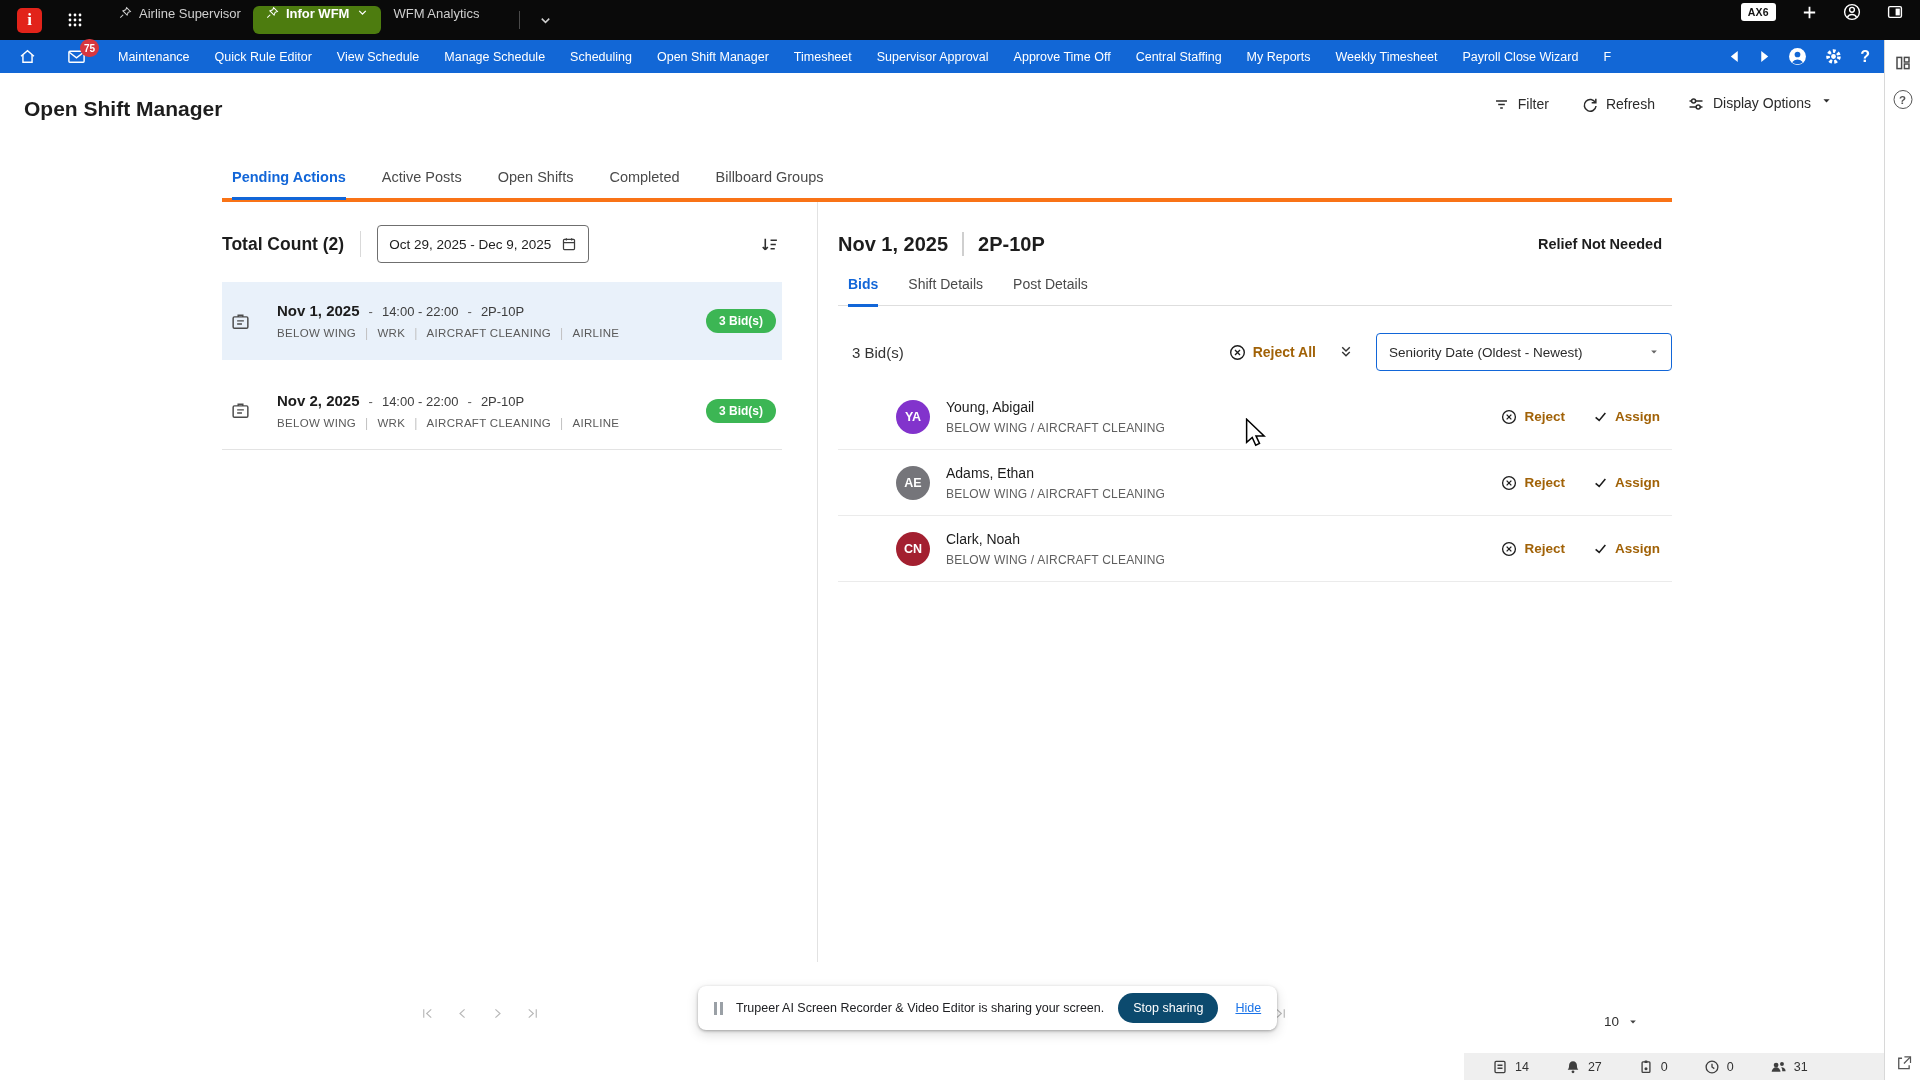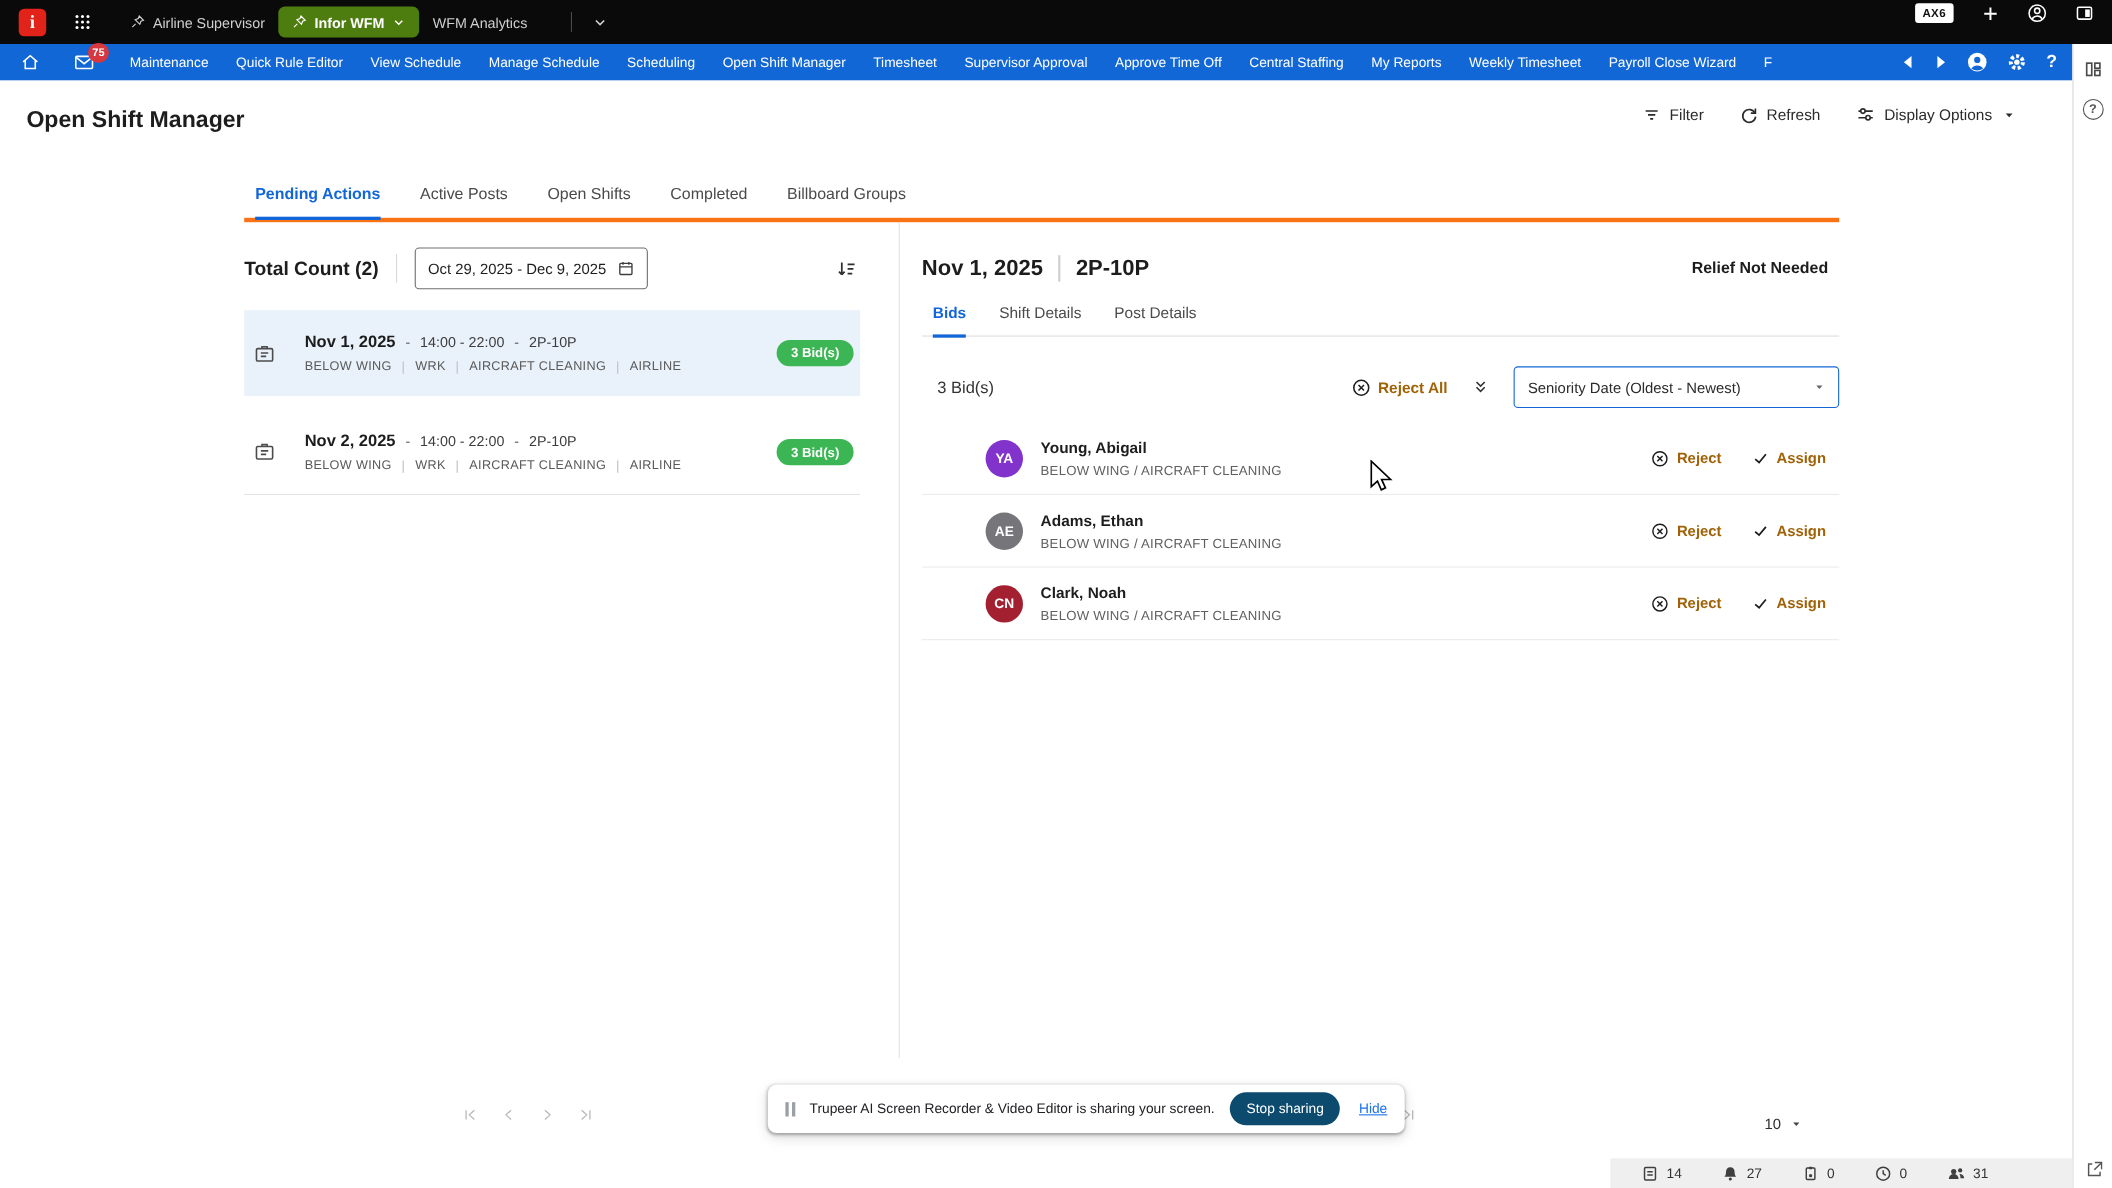--- a/index.html
+++ b/index.html
@@ -7,21 +7,21 @@
   body { font-family:"Liberation Sans","DejaVu Sans",sans-serif; background:#fff; color:#1d1d1d; }
   #app { position:relative; width:1920px; height:1080px; background:#fff; }
   .ic { display:block; }
   button { background:none; border:none; font:inherit; color:inherit; cursor:pointer; }
 
   
   .topbar { position:absolute; top:0; left:0; width:1920px; height:40px; background:#0a0a0a; display:flex; align-items:center; }
   .infor-logo { width:25px; height:25px; margin-left:17px; background:#e2231a; border-radius:5px; color:#fff; font-weight:bold; font-size:17px; display:flex; align-items:center; justify-content:center; font-family:"Liberation Serif",serif; }
   .apps-grid { margin-left:24px; color:#fff; }
   .ws-tabs { display:flex; align-items:center; margin-left:22px; height:40px; }
-  .ws-tab { display:flex; align-items:center; gap:7px; height:28px; padding:0 12px; color:#cfcfcf; font-size:13px; border-radius:6px; white-space:nowrap; }
+  .ws-tab { display:flex; align-items:flex-start; gap:7px; height:28px; padding:0 12px; color:#cfcfcf; font-size:13px; border-radius:6px; white-space:nowrap; }
   .ws-tab.active { background:#4d7c0f; color:#fff; font-weight:bold; }
   .ws-divider { width:1px; height:18px; background:#4a4a4a; margin:0 18px 0 28px; }
   .topbar-right { position:absolute; right:16px; top:0; height:24px; display:flex; align-items:center; gap:25px; }
   .ax-badge { background:#fff; color:#111; font-size:10.5px; font-weight:bold; padding:3px 7px; border-radius:3px; letter-spacing:.3px; }
   .topbar-right .ic { color:#fff; }
 
   
   .navbar { position:absolute; top:40px; left:0; width:1884px; height:33px; background:#1267d6; display:flex; align-items:center; color:#fff; }
   .nav-home { margin-left:18px; color:#fff; }
   .nav-mail { position:relative; margin-left:30px; color:#fff; }
@@ -34,21 +34,21 @@
 
   
   .right-strip { position:absolute; top:40px; right:0; width:36px; height:1040px; background:#fff; border-left:1px solid #d8d8d8; }
   .strip-icon { position:absolute; left:50%; transform:translateX(-50%); color:#4a4a4a; }
   .help-circle { top:50px; width:19px; height:19px; border:1.5px solid #555; border-radius:50%; color:#555; font-size:11.5px; font-weight:bold; display:flex; align-items:center; justify-content:center; }
 
   
   .page-header { position:absolute; top:73px; left:0; width:1884px; height:68px; }
   .page-title { position:absolute; left:24px; top:24px; font-size:21px; font-weight:600; color:#1d1d1d; }
   .header-actions { position:absolute; right:52px; top:22px; display:flex; align-items:center; gap:32px; }
-  .action-btn { display:flex; align-items:center; gap:8px; font-size:14px; color:#2b2b2b; }
+  .action-btn { display:flex; align-items:flex-start; gap:8px; font-size:14px; color:#2b2b2b; }
   .action-btn .ic { color:#2b2b2b; }
   .caret-sm { margin-left:2px; color:#444; }
 
   
   .tabs-row { position:absolute; top:155px; left:222px; width:1450px; height:47px; border-bottom:4px solid #f97316; display:flex; align-items:flex-end; gap:36px; padding-left:10px; }
   .tab { font-size:14.5px; color:#4a4a4a; padding-bottom:12px; border-bottom:3px solid transparent; margin-bottom:-2px; white-space:nowrap; }
   .tab.active { color:#1266d8; font-weight:bold; border-bottom-color:#1266d8; }
 
   
   .content { position:absolute; top:202px; left:222px; width:1450px; height:760px; }
@@ -86,21 +86,21 @@
   .controls-right { margin-left:auto; display:flex; align-items:center; gap:22px; }
   .ghost-btn { display:flex; align-items:center; gap:7px; font-size:14px; font-weight:bold; color:#a16207;justify-content:flex-end; }
   .ghost-btn .ic { color:#1d1d1d; }
   .dbl-chevron { color:#333; }
   .sort-select { width:296px; height:38px; border:1px solid #1266d8; border-radius:4px; display:flex; align-items:center; padding:0 12px; font-size:13.5px; color:#2b2b2b; position:relative; background:#fff; }
   .sort-select .caret { position:absolute; right:12px; color:#666; }
   .bid-list { margin-top:12px; }
   .bid-row { height:66px; display:flex; align-items:center; border-bottom:1px solid #ebebeb; position:relative; }
   .avatar { width:34px; height:34px; border-radius:50%; color:#fff; font-size:12.5px; font-weight:bold; display:flex; align-items:center; justify-content:center; margin-left:58px; flex:none; }
   .bid-info { margin-left:16px; }
-  .bid-name { font-size:14px; font-weight:bold; color:#1d1d1d; }
+  .bid-name { font-size:14px; font-weight:normal; color:#1d1d1d; }
   .bid-org { margin-top:6px; font-size:12px; color:#5f5f5f; letter-spacing:.2px; }
   .bid-actions { margin-left:auto; margin-right:12px; display:flex; align-items:center; gap:28px; }
   .bid-actions .ghost-btn { font-size:13.5px; }
 
   
   .pager { position:absolute; display:flex; align-items:center; gap:20px; color:#b8b8b8; }
   .pager-left { left:420px; top:1006px; }
   .pager-frag { left:1238px; top:1006px; }
   .page-size { position:absolute; left:1604px; top:1014px; display:flex; align-items:center; gap:9px; font-size:13.5px; color:#2f2f2f; }
   .page-size .caret { color:#444; }

